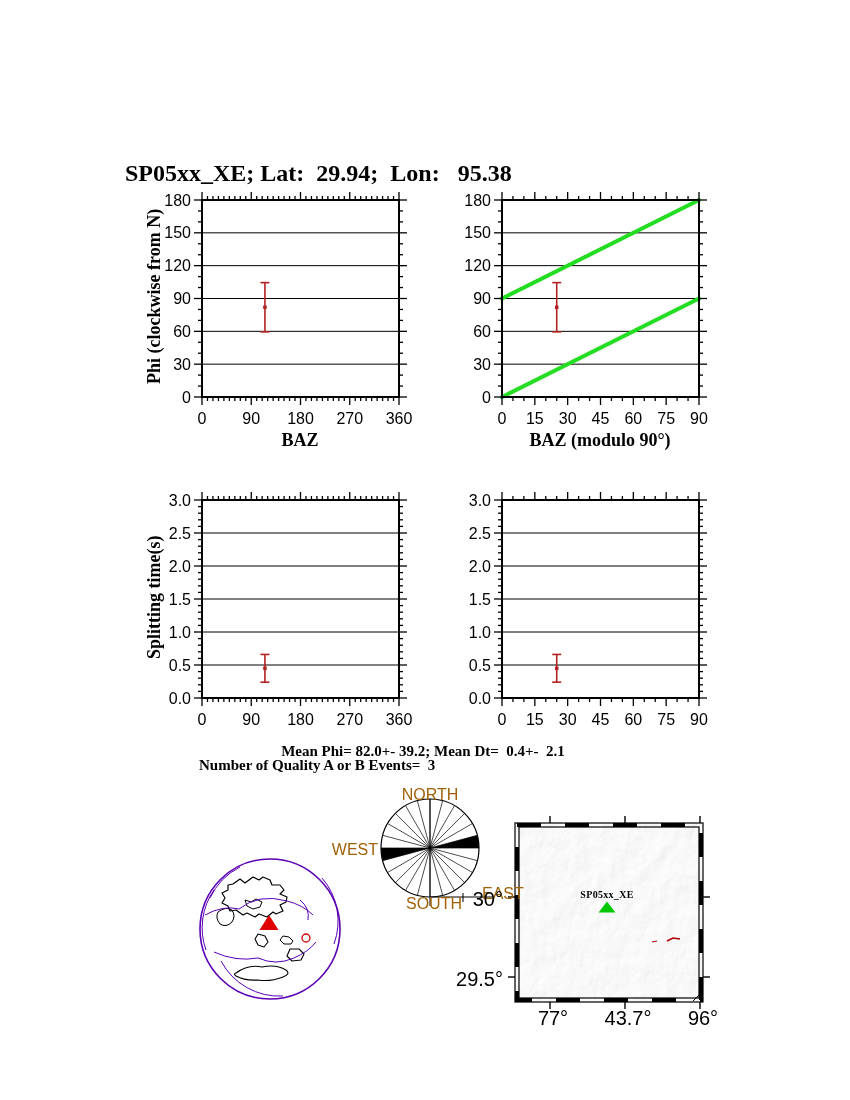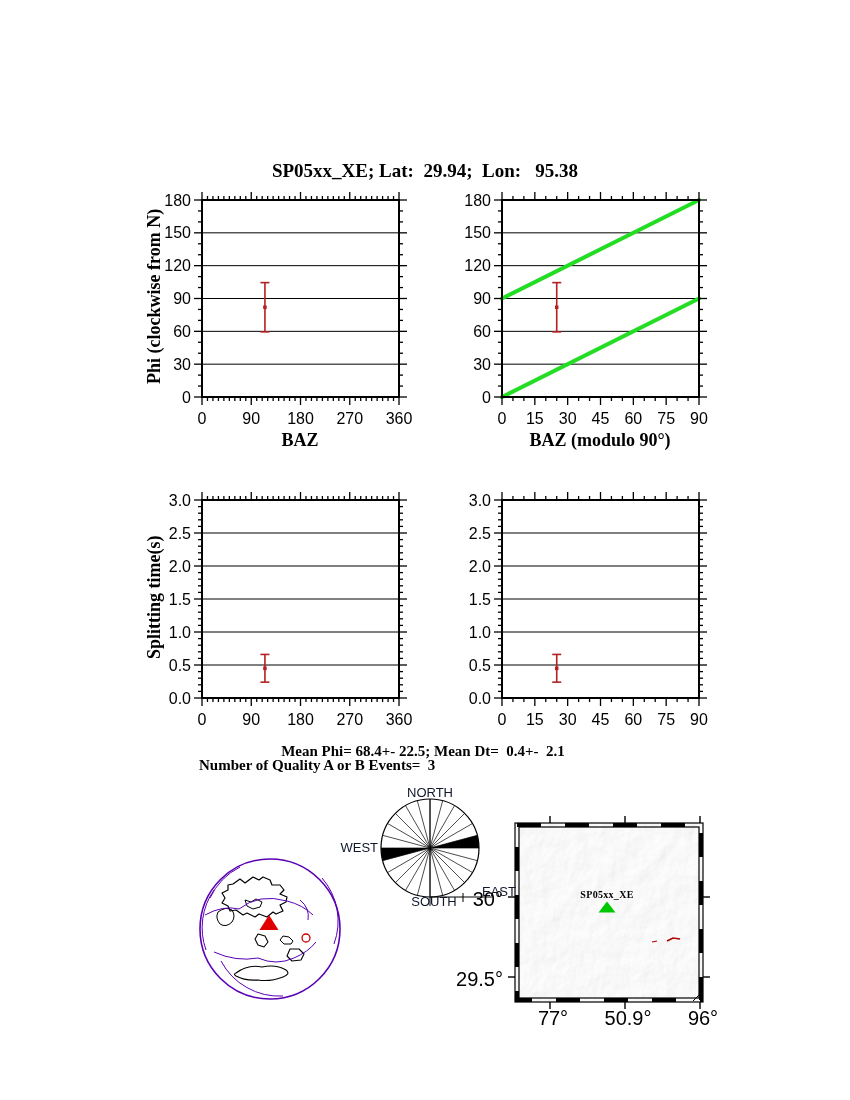--- a/index.html
+++ b/index.html
@@ -1,26 +1,26 @@
 <!DOCTYPE html>
 <html><head>
 <meta charset="utf-8">
 <style>
   html,body{margin:0;padding:0;background:#fff;}
   #canvas{position:relative;width:850px;height:1100px;background:#ffffff;overflow:hidden;
           font-family:"Liberation Sans",sans-serif;color:#000;}
   #figure-svg{position:absolute;left:0;top:0;}
   .lbl{position:absolute;white-space:pre;color:#000;line-height:1.15;}
   .serifb{font-family:"Liberation Serif",serif;font-weight:bold;}
-  .title{font-size:19px;text-align:center;}
+  .title{font-size:24px;}
   .axis-title{font-size:18px;text-align:center;}
   .vlabel{width:300px;transform:rotate(-90deg);transform-origin:50% 50%;}
   .cap{font-size:15px;}
   .cap-center{text-align:center;}
-  .rose-lbl{font-size:13px;color:#0f172a;}
+  .rose-lbl{font-size:16px;color:#a16207;}
   .t-center{text-align:center;}
   .t-right{text-align:right;}
   .map-deg{font-size:20px;}
   .station{font-size:10px;letter-spacing:.3px;text-align:center;}
 </style>
 </head>
 <body>
 
 <div id="canvas">
 
@@ -633,28 +633,28 @@
       </g>
   </svg>
 
   <div class="lbl serifb title" style="left:125px;top:160px;width:600px;">SP05xx_XE; Lat:  29.94;  Lon:   95.38</div>
 
   <div class="lbl serifb axis-title vlabel" style="left:4px;top:286px;">Phi (clockwise from N)</div>
   <div class="lbl serifb axis-title vlabel" style="left:4px;top:587px;">Splitting time(s)</div>
   <div class="lbl serifb axis-title" style="left:200px;top:430px;width:200px;">BAZ</div>
   <div class="lbl serifb axis-title" style="left:500px;top:430px;width:200px;">BAZ (modulo 90°)</div>
 
-  <div class="lbl serifb cap cap-center" style="left:123px;top:743px;width:600px;">Mean Phi= 68.4+- 22.5; Mean Dt=  0.4+-  2.1</div>
+  <div class="lbl serifb cap cap-center" style="left:123px;top:743px;width:600px;">Mean Phi= 82.0+- 39.2; Mean Dt=  0.4+-  2.1</div>
   <div class="lbl serifb cap" style="left:199px;top:757px;width:520px;">Number of Quality A or B Events=  3</div>
 
   <div class="lbl rose-lbl t-center" style="left:390px;top:786px;width:80px;">NORTH</div>
   <div class="lbl rose-lbl t-center" style="left:394px;top:895px;width:80px;">SOUTH</div>
   <div class="lbl rose-lbl t-right" style="left:316px;top:841px;width:62px;">WEST</div>
   <div class="lbl rose-lbl" style="left:482px;top:841px;width:62px;margin-top:44px;">EAST</div>
 
   <div class="lbl map-deg t-right" style="left:453px;top:888px;width:50px;">30°</div>
   <div class="lbl map-deg t-right" style="left:443px;top:968px;width:60px;">29.5°</div>
   <div class="lbl map-deg t-center" style="left:528px;top:1007px;width:50px;">77°</div>
-  <div class="lbl map-deg t-center" style="left:596px;top:1007px;width:64px;">50.9°</div>
+  <div class="lbl map-deg t-center" style="left:596px;top:1007px;width:64px;">43.7°</div>
   <div class="lbl map-deg t-center" style="left:678px;top:1007px;width:50px;">96°</div>
 
   <div class="lbl serifb station" style="left:576px;top:889px;width:62px;">SP05xx_XE</div>
 </div>
 
 </body></html>

